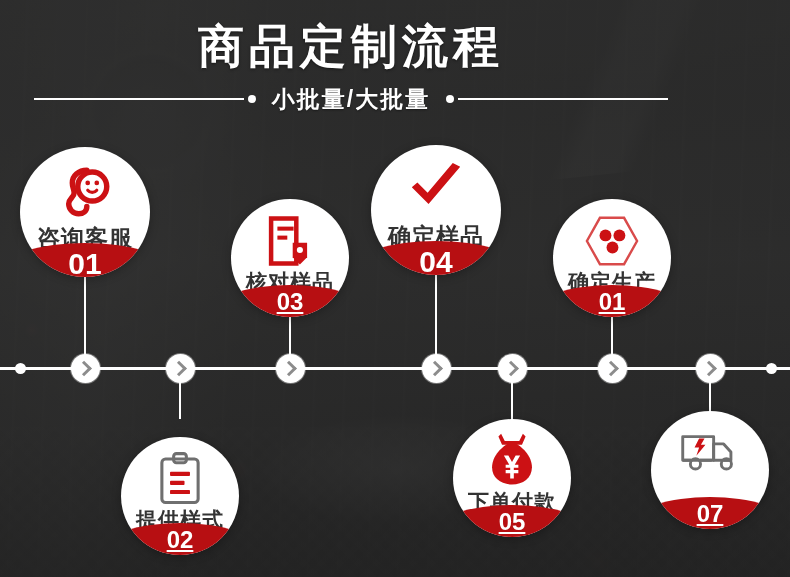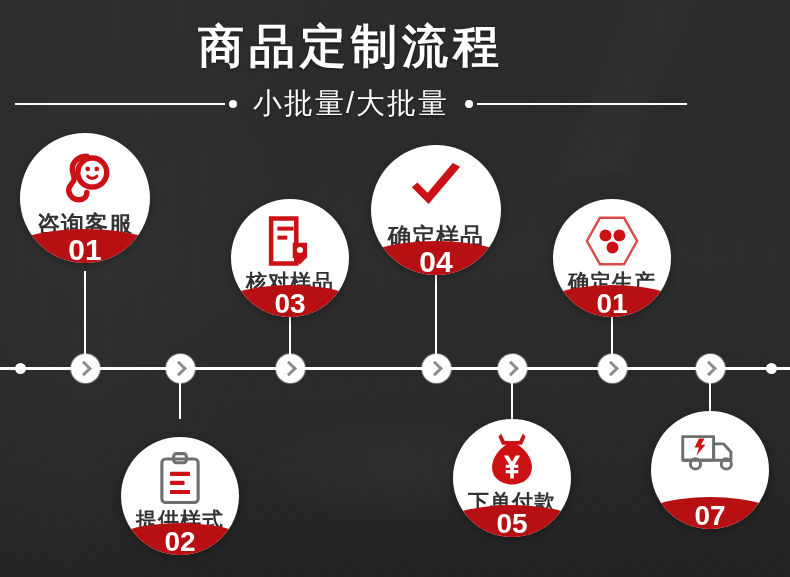--- a/index.html
+++ b/index.html
@@ -89,22 +89,22 @@
     margin-top: 12px;
     gap: 0px;
   }
   .sub-rule { display: flex; align-items: center; }
   .sub-rule .bar { height: 2px; width: 210px; background: #ffffff; }
   .sub-rule .dot { width: 8px; height: 8px; border-radius: 50%; background: #ffffff; }
   .sub-rule.left .dot { margin-left: 4px; }
   .sub-rule.right .dot { margin-right: 4px; }
   .subtitle {
     color: #ffffff;
-    font-size: 29px;
-    font-weight: 400;
+    font-size: 23px;
+    font-weight: 700;
     letter-spacing: 2px;
     padding: 0 16px;
     white-space: nowrap;
     text-shadow: 0 1px 2px rgba(0,0,0,.45);
   }
 
   
   .axis {
     position: absolute;
     left: 0; top: 367px;
@@ -190,21 +190,21 @@
     width: 166px; height: 54px; bottom: -20px; border-radius: 50%;
     font-size: 30px; padding-top: 4px;
   }
 
   
   .bubble.sz-md { width: 118px; height: 118px; }
   .bubble.sz-md .icon { height: 55px; margin-top: 14px; }
   .bubble.sz-md .label { font-size: 21px; margin-top: 3px; }
   .bubble.sz-md .badge {
     width: 152px; height: 50px; bottom: -18px; border-radius: 50%;
-    font-size: 28px; padding-top: 3px;
+    font-size: 24px; padding-top: 3px; text-decoration: underline;
   }
 
   svg { display: block; }
 </style>
 </head>
 <body>
 
 <div id="stage">
 
   <div class="bg-photo"></div>
@@ -259,21 +259,21 @@
       </div>
       <div class="node" style="left: 612px;">
         <span class="chev"></span>
       </div>
       <div class="node" style="left: 710px;">
         <span class="chev"></span>
       </div>
     </div>
 
   <div id="bubbles">
-      <div class="bubble sz-lg" style="left: 20px; top: 133px;">
+      <div class="bubble sz-lg" style="left: 20px; top: 147px;">
         <div class="icon">
           <svg width="58" height="58" viewBox="0 0 64 64">
             <g fill="none" stroke="#cc1114" stroke-width="6" stroke-linecap="round" stroke-linejoin="round">
               <path d="M34 8c-9 0-16 6-16 14 0 5 2 7 2 11 0 5-6 6-6 12 0 6 5 11 11 11 5 0 9-3 9-8"></path>
               <circle cx="40" cy="26" r="16"></circle>
             </g>
             <circle cx="35" cy="22" r="2.6" fill="#cc1114"></circle>
             <circle cx="45" cy="22" r="2.6" fill="#cc1114"></circle>
             <path d="M35 30c2.6 3.2 7.4 3.2 10 0" fill="none" stroke="#cc1114" stroke-width="3.4" stroke-linecap="round"></path>
           </svg>

